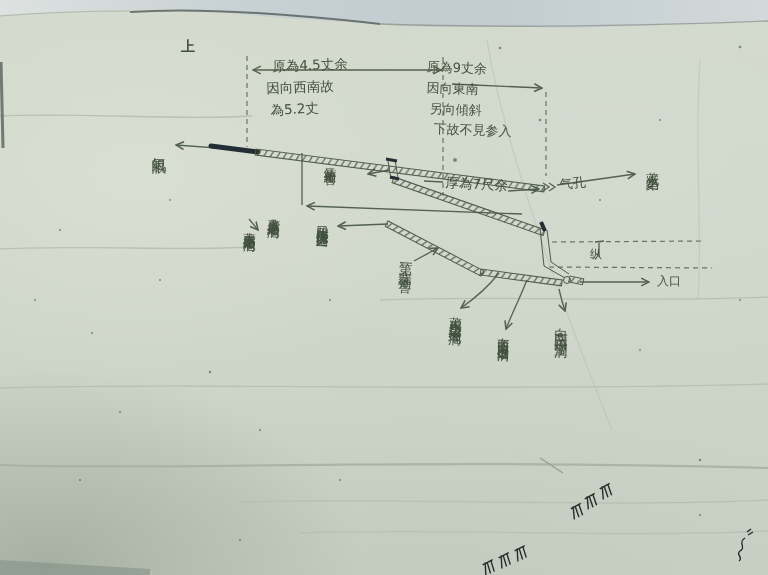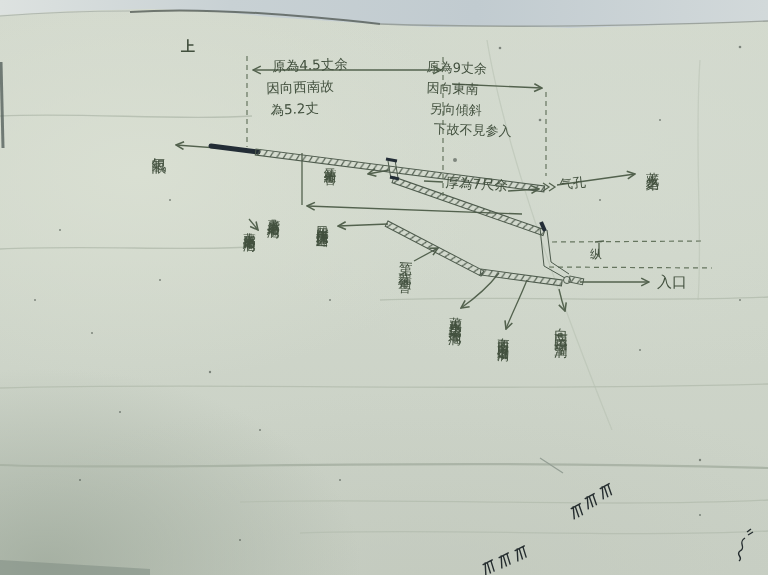--- a/index.html
+++ b/index.html
@@ -191,21 +191,21 @@
     <div class="lbl v" style="left:322px;top:158px;font-size:12.5px;letter-spacing:1px;height:47px;line-height:17px;">第二蘿葡窖</div>
 
     <div class="lbl" style="left:446px;top:174px;font-size:13.5px;transform:rotate(3deg);">厚為7尺余</div>
 
     <div class="lbl" style="left:559px;top:176px;font-size:13px;transform:rotate(-6deg);">气孔</div>
 
     <div class="lbl v" style="left:644px;top:161px;font-size:13.5px;letter-spacing:2px;height:68px;">藏人之第</div>
 
     <div class="lbl" style="left:590px;top:246px;font-size:12px;">纵</div>
 
-    <div class="lbl" style="left:657px;top:273px;font-size:15px;">入口</div>
+    <div class="lbl" style="left:657px;top:273px;font-size:12px;">入口</div>
 
     <div class="lbl v" style="left:314px;top:216px;font-size:12.5px;letter-spacing:1px;height:148px;transform:rotate(2deg);">此口用作大便已通山外</div>
 
     <div class="lbl v" style="left:266px;top:208px;font-size:12.5px;letter-spacing:1px;height:120px;transform:rotate(4deg);">藏人之第二層地洞</div>
 
     <div class="lbl v" style="left:241px;top:222px;font-size:12.5px;letter-spacing:1px;height:120px;transform:rotate(2deg);">藏人之第三層地洞</div>
 
     <div class="lbl v" style="left:398px;top:252px;font-size:13.5px;letter-spacing:4px;height:94px;transform:rotate(3deg);">第一蘿葡窖</div>
 
     <div class="lbl v" style="left:447px;top:306px;font-size:13px;letter-spacing:2px;height:142px;transform:rotate(3deg);">藏人用之第二層地洞</div>

